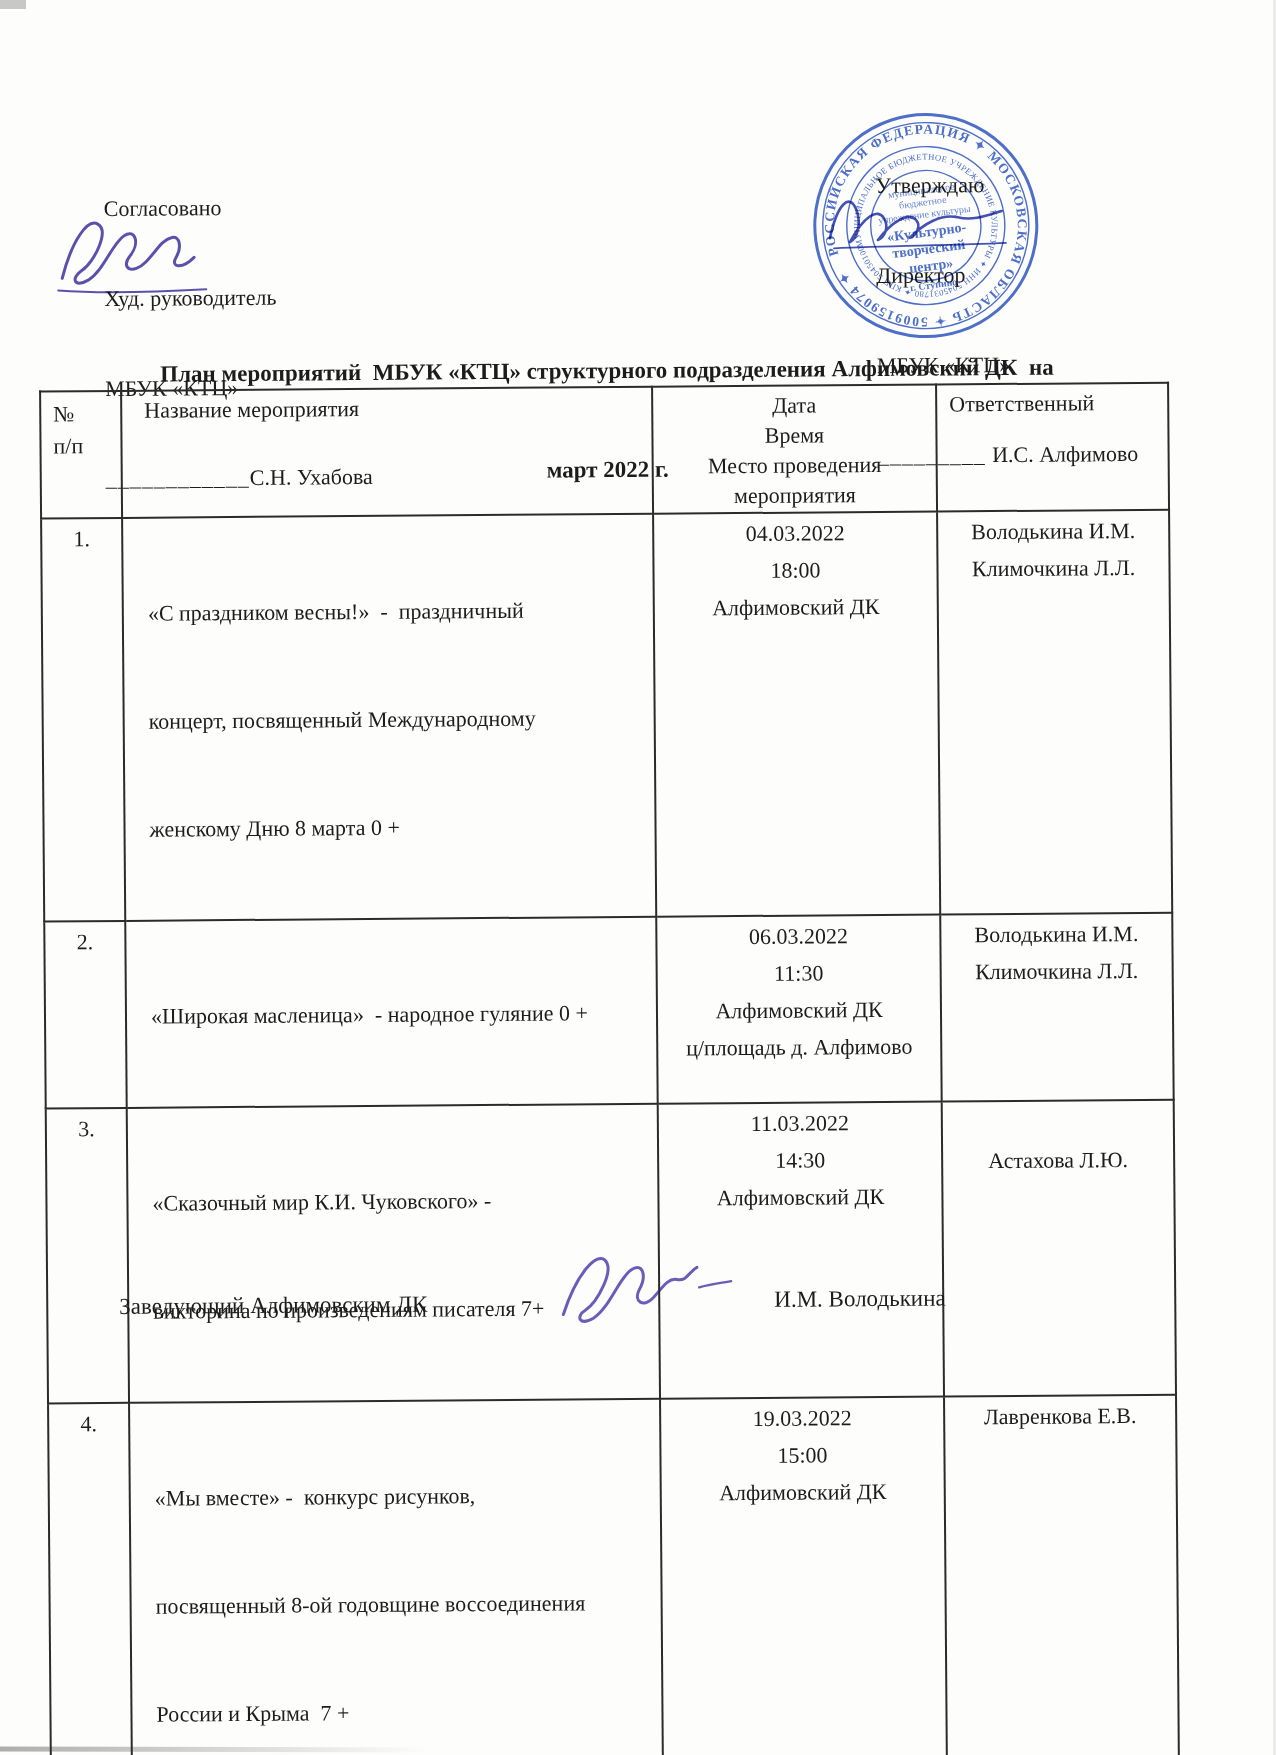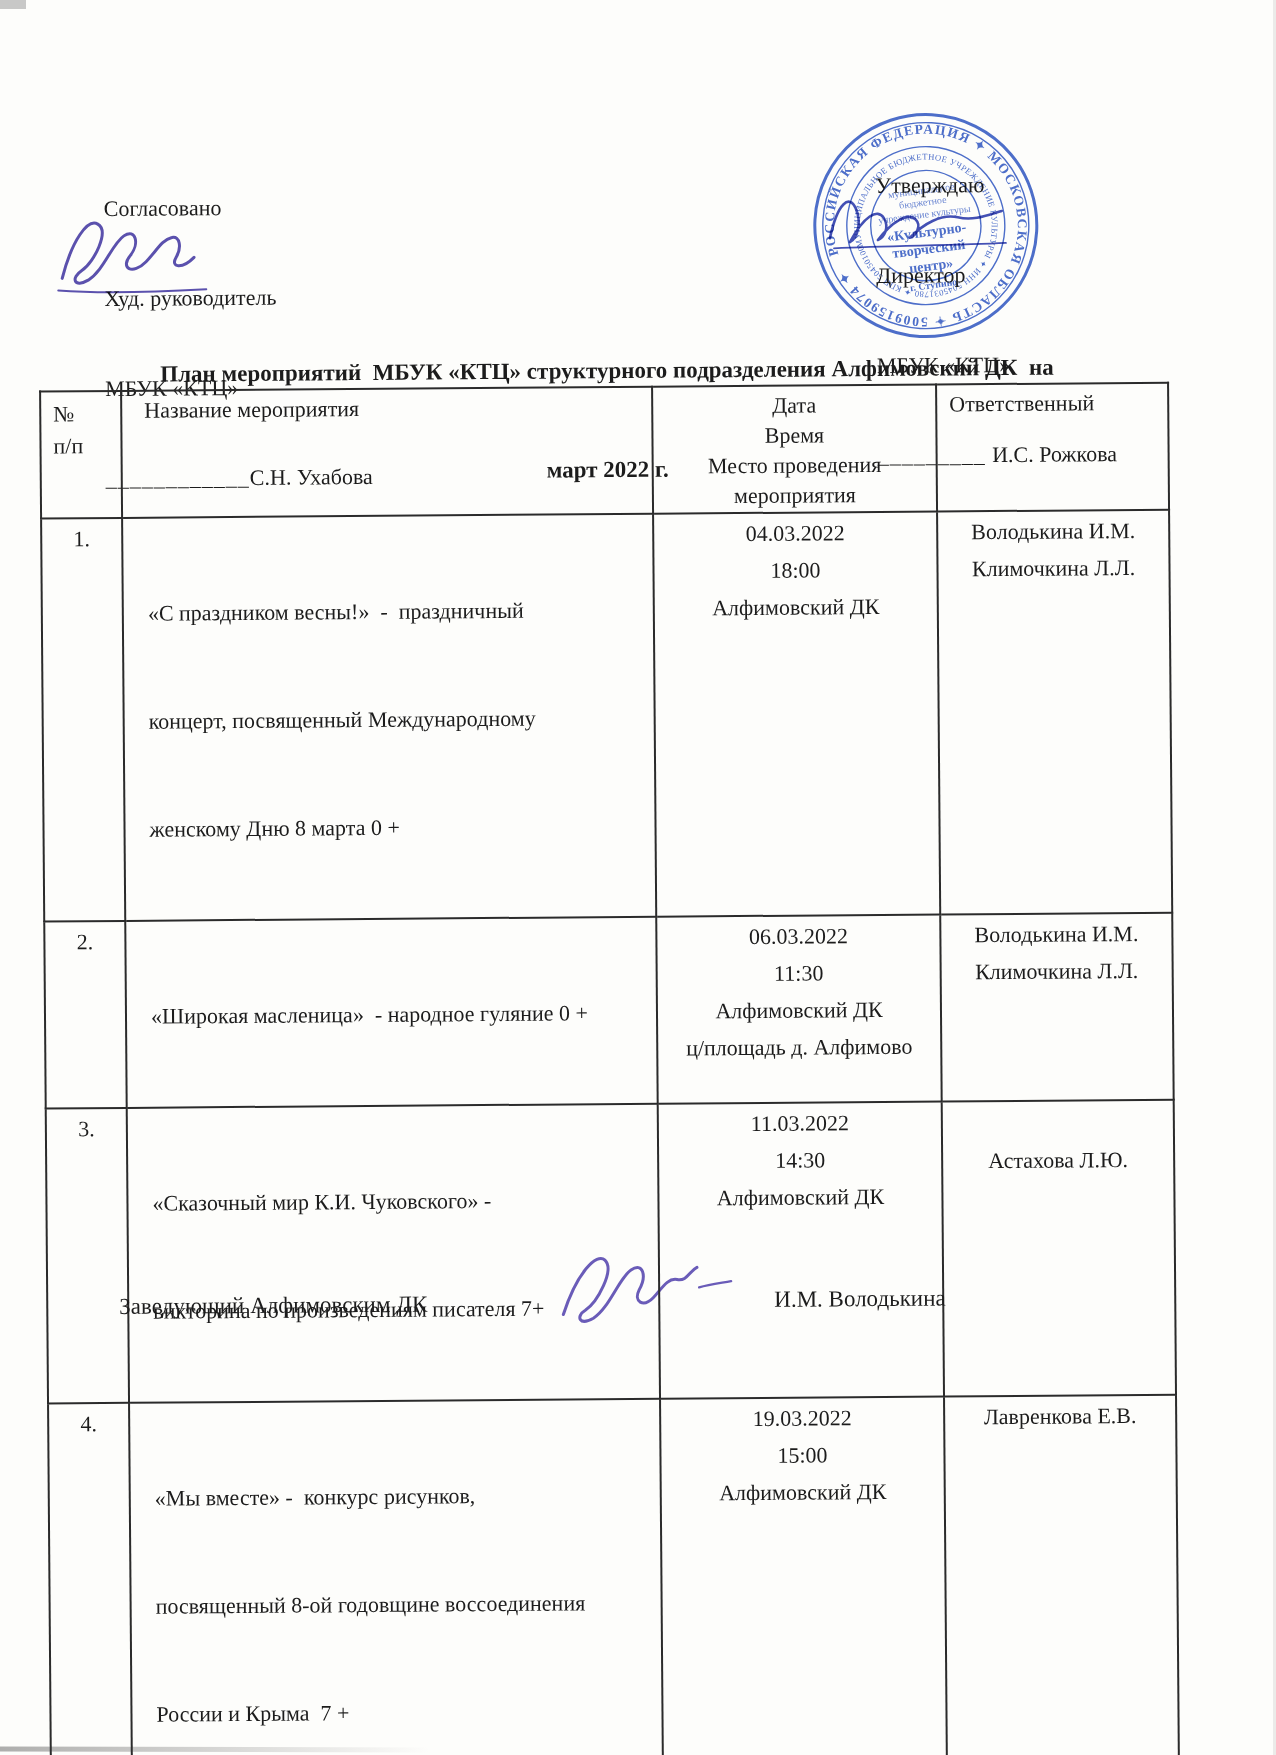--- a/index.html
+++ b/index.html
@@ -64,21 +64,21 @@
     <div>Согласовано</div>
     <div>Худ. руководитель</div>
     <div>МБУК «КТЦ»</div>
     <div class="sig-line"><span class="ul">____________</span><span>С.Н. Ухабова</span></div>
   </div>
 
   <div class="approval approval-right">
     <div>Утверждаю</div>
     <div>Директор</div>
     <div>МБУК «КТЦ»</div>
-    <div class="sig-line"><span class="ul">_________ </span><span>И.С. Рожкова</span></div>
+    <div class="sig-line"><span class="ul">_________ </span><span>И.С. Алфимово</span></div>
   </div>
 
   <svg class="stamp" viewBox="0 0 250 250">
     <g transform="rotate(-18 125 125)" fill="none" stroke="#2d54c0">
       <circle cx="125" cy="125" r="111" stroke-width="3"></circle>
       <circle cx="125" cy="125" r="103" stroke-width="1.4"></circle>
       <circle cx="125" cy="125" r="79" stroke-width="1.4"></circle>
       <circle cx="125" cy="125" r="55" stroke-width="1.4"></circle>
       <defs>
         <path id="ring-outer-path" d="M 125,125 m -92,0 a 92,92 0 1,1 184,0 a 92,92 0 1,1 -184,0"></path>

